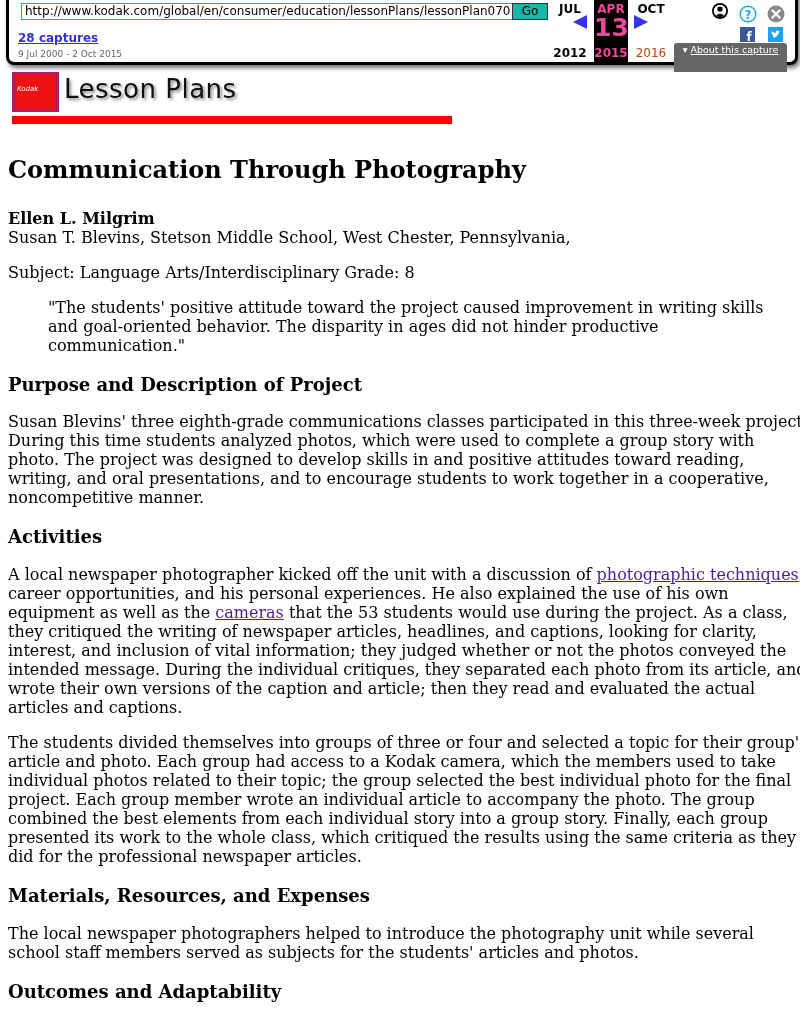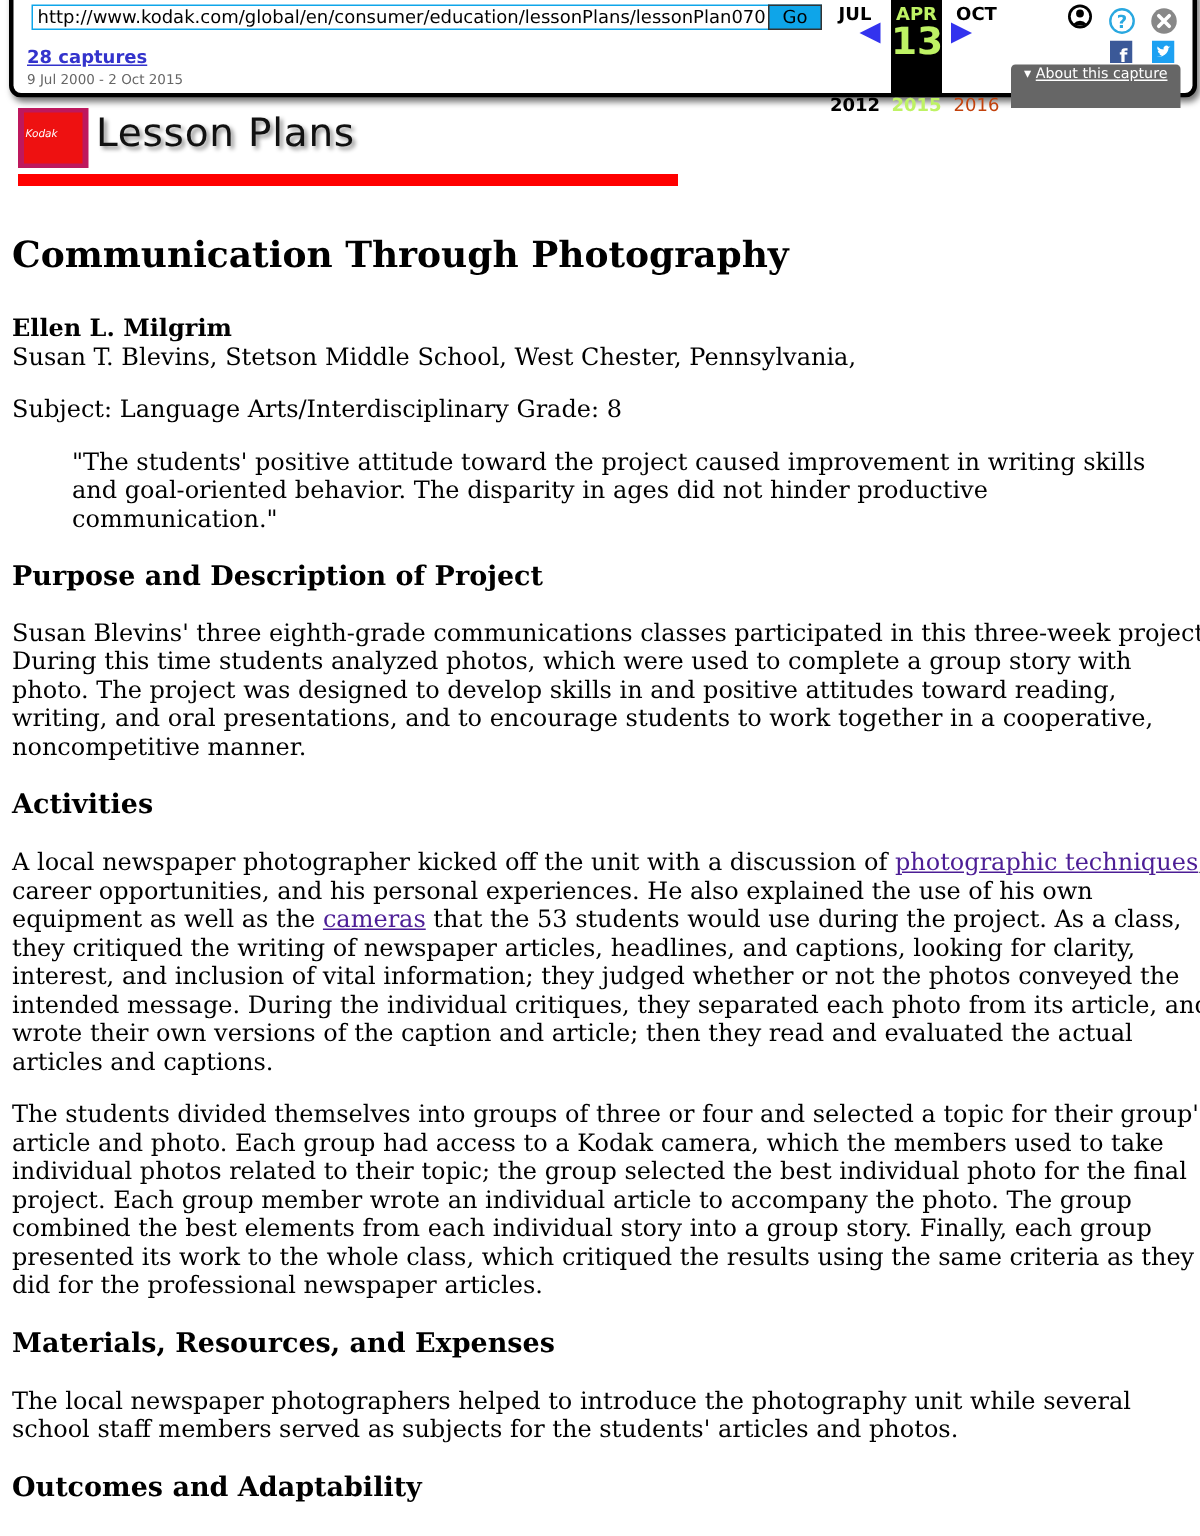--- a/index.html
+++ b/index.html
@@ -4,30 +4,30 @@
 <style>
   html, body { margin: 0; padding: 0; background: #fff; }
   body { width: 800px; height: 1024px; overflow: hidden; position: relative; font-family: "DejaVu Serif", serif; color: #000; }
 
   
   #wm { position: absolute; left: 6px; top: -6px; width: 786px; height: 68px; background: #fff;
         border: 3px solid #000; border-top: none; border-radius: 0 0 8px 8px;
         box-shadow: 2px 3px 4px rgba(0,0,0,0.55); font-family: "DejaVu Sans", sans-serif; }
   #wm .url { position: absolute; left: 12px; top: 9px; width: 484px; height: 15px; border: 1px solid #0ea5e9;
              font-size: 12px; line-height: 15px; padding: 0 3px; white-space: nowrap; overflow: hidden; color: #000; box-sizing: content-box; }
-  #wm .go { position: absolute; left: 503px; top: 9px; width: 34px; height: 15px; border: 1px solid #333; background: #0ea5e9;
+  #wm .go { position: absolute; left: 503px; top: 9px; width: 34px; height: 15px; border: 1px solid #333; background: #14b8a6;
             font-size: 12px; line-height: 15px; text-align: center; }
   #wm .caps { position: absolute; left: 9px; top: 37px; font-size: 12px; font-weight: bold; color: #33c; text-decoration: underline; }
   #wm .range { position: absolute; left: 9px; top: 55px; font-size: 9px; color: #666; }
   #wm .cal { position: absolute; top: 6px; font-size: 12px; font-weight: bold; text-align: center; }
   #wm .col-prev { left: 541px; width: 40px; }
-  #wm .col-cur { left: 585px; width: 34px; background: #000; color: #bef264; height: 62px; top: 6px; }
+  #wm .col-cur { left: 585px; width: 34px; background: #000; color: #ec4899; height: 62px; top: 6px; }
   #wm .col-next { left: 621px; width: 42px; }
   #wm .mon { position: absolute; left: 0; right: 0; top: 2px; }
-  #wm .yr { position: absolute; left: 0; right: 0; top: 63px; }
+  #wm .yr { position: absolute; left: 0; right: 0; top: 46px; }
   #wm .day { position: absolute; left: 0; right: 0; top: 14px; font-size: 25px; line-height: 28px; }
   #wm .arr { position: absolute; top: 21px; width: 0; height: 0; border-top: 7px solid transparent; border-bottom: 7px solid transparent; }
   #wm .arr-l { left: 564px; border-right: 14px solid #33e; }
   #wm .arr-r { left: 625px; border-left: 14px solid #33e; }
   #wm .about { position: absolute; left: 665px; top: 49px; width: 113px; height: 29px; background: #666; color: #fff;
                font-size: 9.5px; line-height: 13px; border-radius: 3px 3px 0 0; text-align: center; }
   #wm .about span.u { text-decoration: underline; }
   #wm .icon { position: absolute; }
 
   

